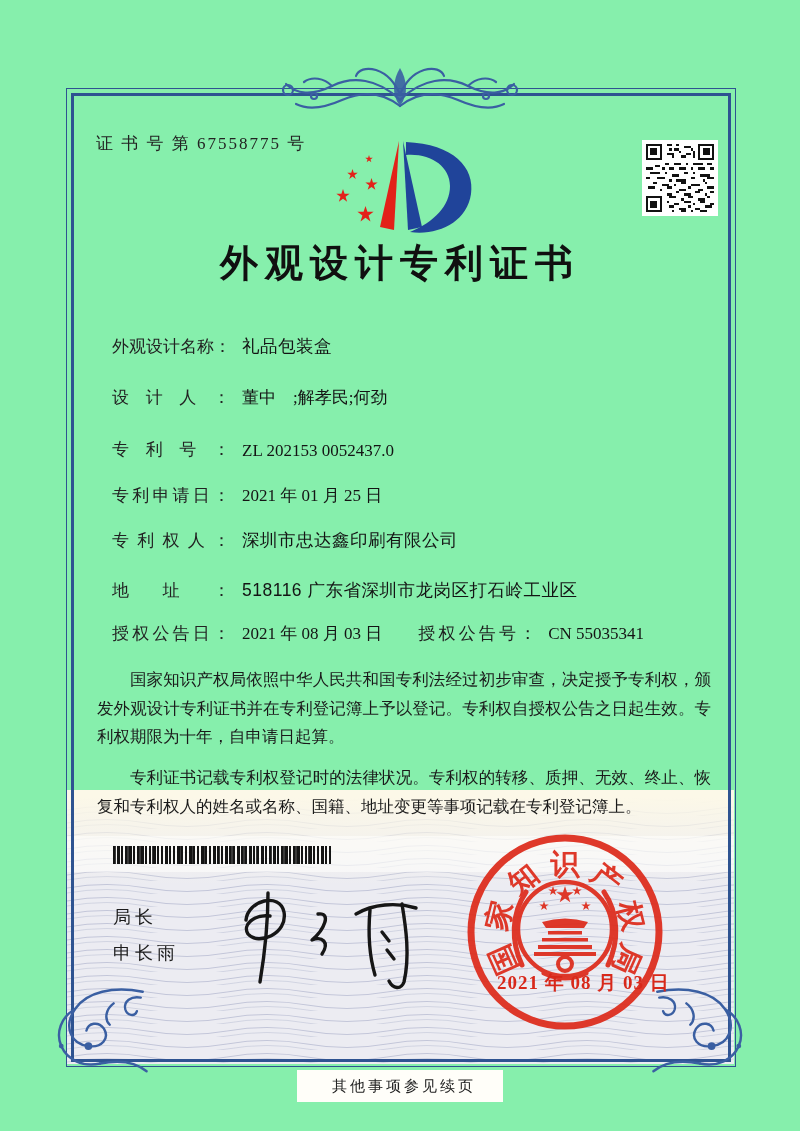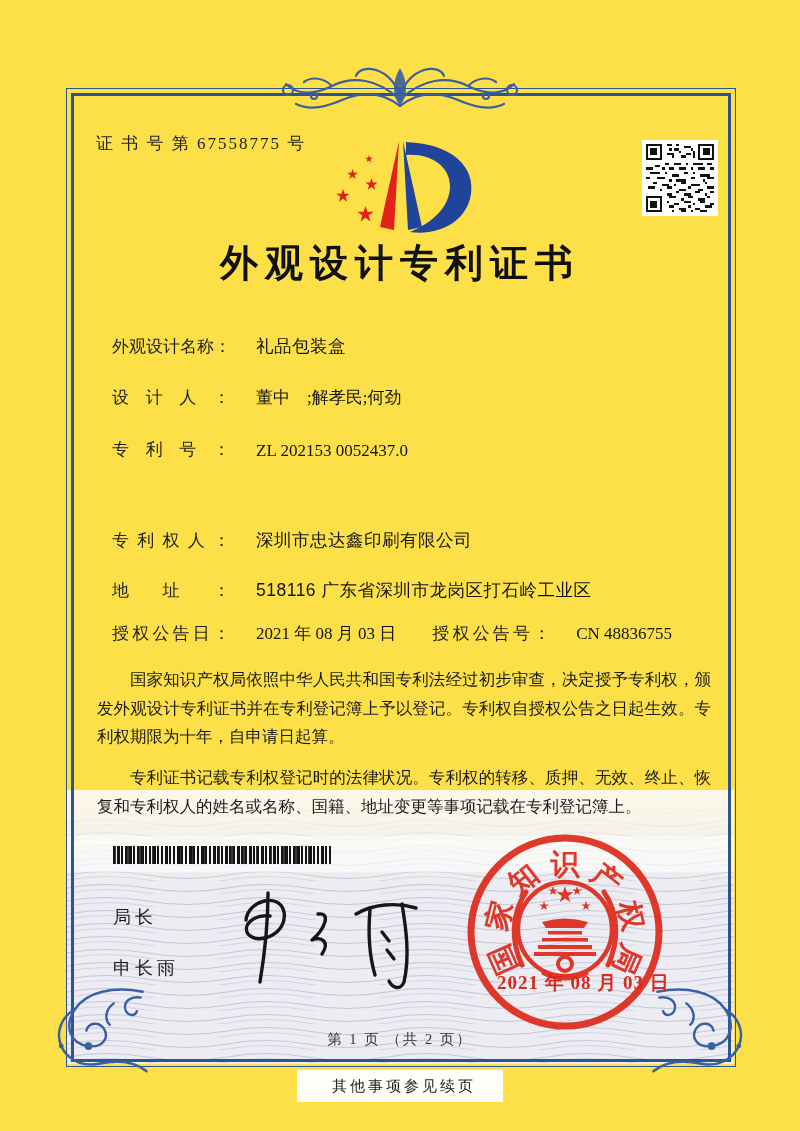--- a/index.html
+++ b/index.html
@@ -1,51 +1,51 @@
 <!DOCTYPE html>
 <html><head>
 <meta charset="utf-8">
 <style>
   html,body{margin:0;padding:0;}
   body{width:800px;height:1131px;background:#fbf6e4;font-family:"Liberation Serif",serif;color:#1c1c1c;}
-  #page{position:relative;width:800px;height:1131px;overflow:hidden;background:#fde047;}
+  #page{position:relative;width:800px;height:1131px;overflow:hidden;background:#86efac;}
 
   
   .border-outer{position:absolute;left:66px;top:88px;width:668px;height:977px;border:1px solid #2e5391;}
   .border-inner{position:absolute;left:71px;top:93px;width:654px;height:963px;border:3px solid #2e5391;}
 
   .abs{position:absolute;}
 
   .cert-no{left:96px;top:132px;font-size:17px;letter-spacing:2px;color:#222;}
 
   .title{left:0;top:238px;width:800px;text-align:center;font-size:38px;font-weight:700;letter-spacing:7px;color:#101010;}
 
   .row{left:112px;width:620px;font-size:17px;white-space:nowrap;}
   .lbl{display:inline-block;width:118px;text-align-last:justify;text-align:justify;color:#222;vertical-align:bottom;}
-  .val{margin-left:26px;color:#141414;}
+  .val{margin-left:12px;color:#141414;}
   .hei{font-family:"Liberation Sans",sans-serif;font-size:17.5px;letter-spacing:0.5px;}
   .lbl2{display:inline-block;width:118px;text-align-last:justify;margin-left:36px;}
 
   .paras{left:85px;top:654px;width:638px;font-size:16.5px;line-height:1.74;text-align:justify;color:#1a1a1a;}
   .paras p{margin:12px;text-indent:2em;}
 
   
   .wave-band{left:67px;top:790px;width:667px;height:274px;}
   .wave-fade{left:67px;top:790px;width:667px;height:95px;background:linear-gradient(#fcf8e8 8%,rgba(252,248,232,0));}
   .barcode-strip{left:67px;top:836px;width:667px;height:36px;background:rgba(255,255,254,0.55);}
 
   .barcode{left:113px;top:846px;width:220px;height:18px;
     background-image:
       repeating-linear-gradient(90deg,#141414 0 2px,transparent 2px 4px),
       repeating-linear-gradient(90deg,#141414 0 1px,transparent 1px 6px),
       repeating-linear-gradient(90deg,#3a3a3a 0 3px,transparent 3px 13px);
   }
 
   .sig-title{left:113px;top:905px;font-size:18px;letter-spacing:4px;color:#1b1b1b;}
-  .sig-name{left:113px;top:941px;font-size:18px;letter-spacing:4px;color:#1b1b1b;margin-top:15px;}
+  .sig-name{left:113px;top:941px;font-size:18px;letter-spacing:4px;color:#1b1b1b;}
 
   .seal-date{left:497px;top:970px;font-size:19px;letter-spacing:1px;color:#d8281a;font-weight:700;white-space:nowrap;}
 
   .page-info{left:0;top:1030px;width:800px;text-align:center;font-size:14.5px;letter-spacing:2px;color:#333;}
   .cont-note-box{left:297px;top:1070px;width:206px;height:32px;background:#fffef9;}
   .cont-note{left:4px;top:1077px;width:800px;text-align:center;font-size:15px;letter-spacing:3px;color:#222;}
 
   svg{display:block;}
 </style>
 </head>
@@ -213,28 +213,31 @@
 
   <div class="abs row" style="top:334px">
     <span class="lbl">外观设计名称：</span><span class="val hei">礼品包装盒</span>
   </div>
   <div class="abs row" style="top:386px">
     <span class="lbl">设计人：</span><span class="val">董中　;解孝民;何劲</span>
   </div>
   <div class="abs row" style="top:438px">
     <span class="lbl">专利号：</span><span class="val">ZL 202153 0052437.0</span>
   </div>
+  <div class="abs row" style="top:484px">
+    <span class="lbl">专利申请日：</span><span class="val">2021 年 01 月 25 日</span>
+  </div>
   <div class="abs row" style="top:528px">
     <span class="lbl">专利权人：</span><span class="val hei">深圳市忠达鑫印刷有限公司</span>
   </div>
   <div class="abs row" style="top:578px">
     <span class="lbl">地址：</span><span class="val hei">518116 广东省深圳市龙岗区打石岭工业区</span>
   </div>
   <div class="abs row" style="top:622px">
-    <span class="lbl">授权公告日：</span><span class="val">2021 年 08 月 03 日</span><span class="lbl2">授权公告号：</span><span class="val">CN 48836755</span>
+    <span class="lbl">授权公告日：</span><span class="val">2021 年 08 月 03 日</span><span class="lbl2">授权公告号：</span><span class="val">CN 55035341</span>
   </div>
 
   <div class="abs paras">
     <p>国家知识产权局依照中华人民共和国专利法经过初步审查，决定授予专利权，颁发外观设计专利证书并在专利登记簿上予以登记。专利权自授权公告之日起生效。专利权期限为十年，自申请日起算。</p>
     <p>专利证书记载专利权登记时的法律状况。专利权的转移、质押、无效、终止、恢复和专利权人的姓名或名称、国籍、地址变更等事项记载在专利登记簿上。</p>
   </div>
 
   <div class="abs barcode"></div>
 
   <div class="abs sig-title">局长</div>
@@ -278,17 +281,16 @@
       <rect x="76" y="120" width="62" height="4" stroke="none"></rect>
       <circle cx="107" cy="132" r="7" fill="none" stroke-width="4"></circle>
       <path d="M64,133 C53,110 53,82 68,60" fill="none" stroke-width="5" stroke-linecap="round"></path>
       <path d="M150,133 C161,110 161,82 146,60" fill="none" stroke-width="5" stroke-linecap="round"></path>
       <path d="M86,141 Q107,151 128,141" fill="none" stroke-width="5" stroke-linecap="round"></path>
     </g>
   </svg>
 
   <div class="abs seal-date">2021 年 08 月 03 日</div>
 
-  <div class="abs page-info">第 1 页 （共 2 页）</div>
   <div class="abs cont-note-box"></div>
   <div class="abs cont-note">其他事项参见续页</div>
 
 </div>
 
 </body></html>

